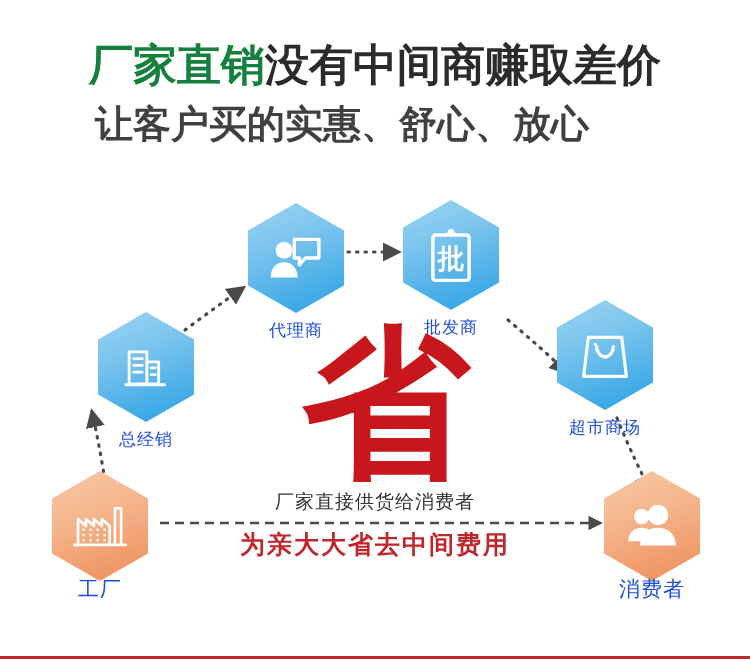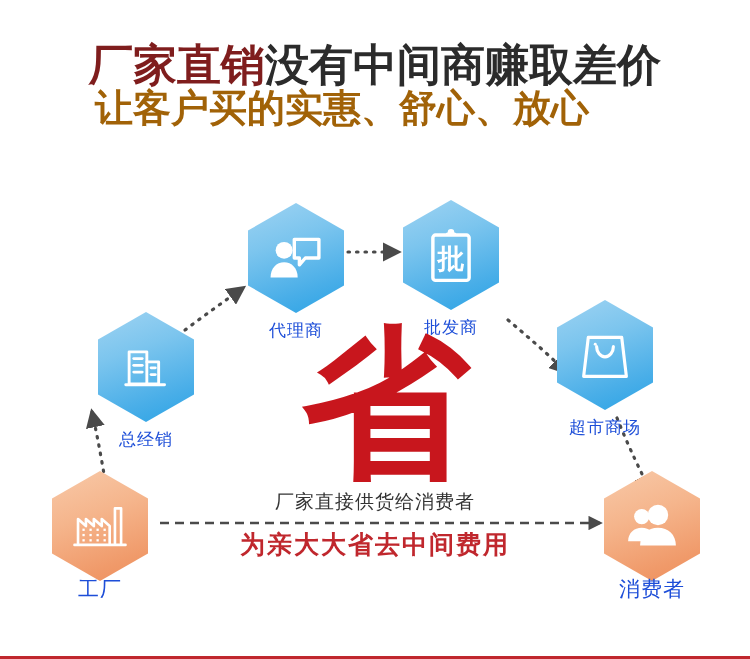--- a/index.html
+++ b/index.html
@@ -25,34 +25,34 @@
     left: 0;
     width: 750px;
     text-align: center;
     font-size: 44px;
     font-weight: bold;
     letter-spacing: 0px;
     white-space: nowrap;
     line-height: 1.05;
   }
   .headline .accent {
-    color: #7f1d1d;
+    color: #15803d;
   }
   .headline .plain {
     color: #2b2b2b;
   }
   .subheadline {
     position: absolute;
-    top: 88px;
+    top: 104px;
     left: 0;
     width: 684px;
     text-align: center;
     font-size: 38px;
     font-weight: bold;
-    color: #a16207;
+    color: #404040;
     white-space: nowrap;
     line-height: 1.1;
   }
 
   
   .node {
     position: absolute;
     width: 0;
     height: 0;
   }

